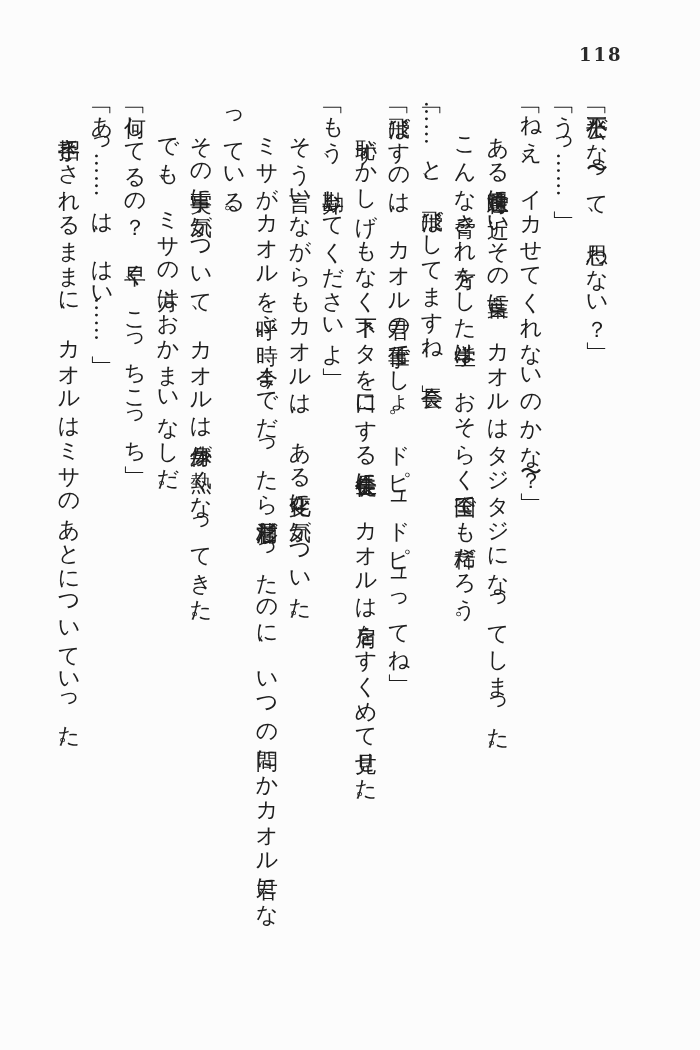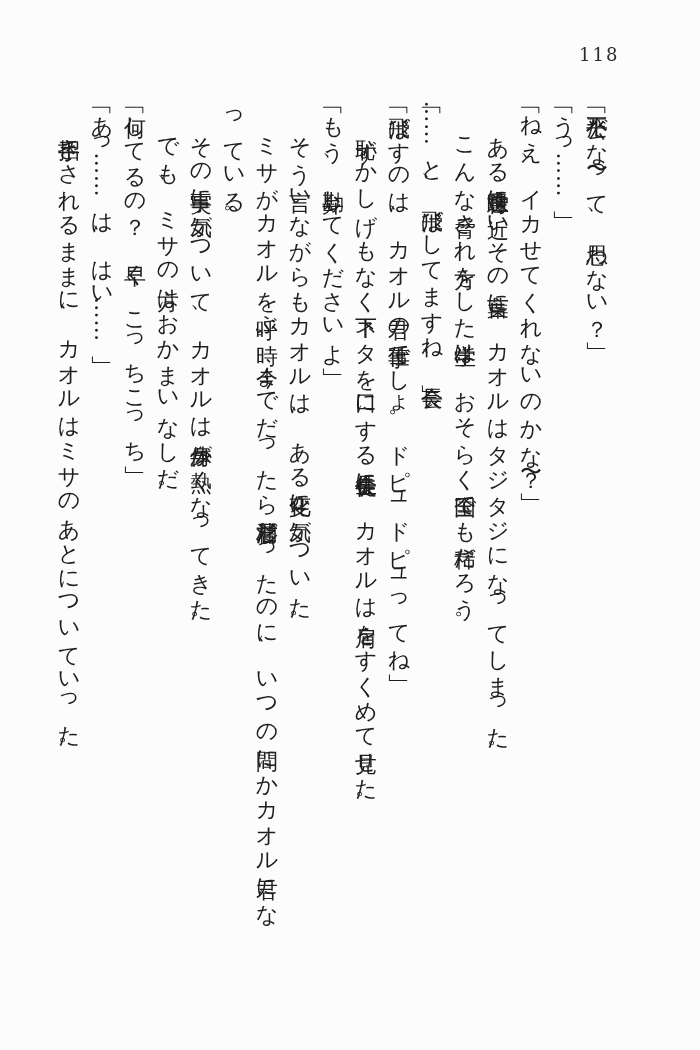--- a/index.html
+++ b/index.html
@@ -15,20 +15,21 @@
     font-family: "DejaVu Serif", "Liberation Serif", serif;
     color: #1e1e1e;
   }
   .page-number {
     position: absolute;
     top: 44px;
     left: 579px;
     font-size: 18px;
     letter-spacing: 2px;
     color: #2a2a2a;
+    font-weight: bold;
   }
   .text-block {
     position: absolute;
     top: 100px;
     left: 53px;
     width: 561px;
     height: 900px;
     writing-mode: vertical-rl;
     text-orientation: mixed;
     font-size: 22px;

